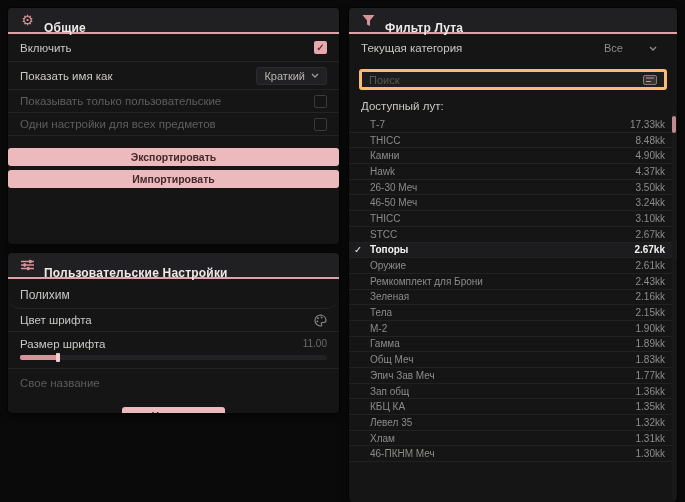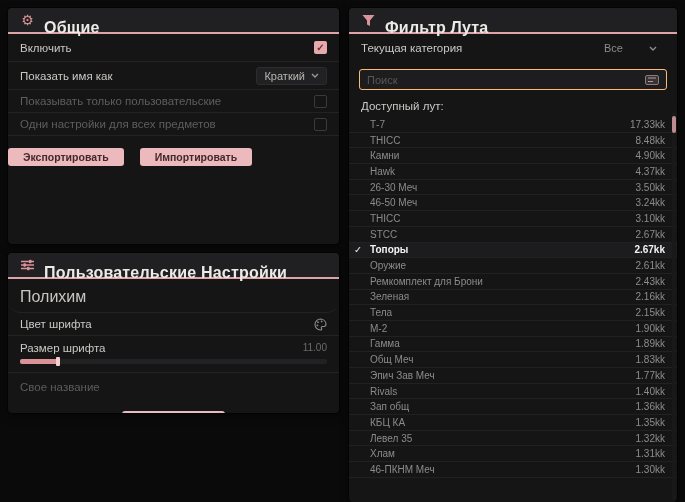--- a/index.html
+++ b/index.html
@@ -8,59 +8,59 @@
   .stage { position:relative; width:685px; height:502px; background:#0a0a0a; overflow:hidden; }
 
   .panel { position:absolute; background:#151516; border-radius:4px;
            box-shadow:0 0 0 1px #040404, 0 3px 8px rgba(0,0,0,.55); overflow:hidden; }
   #panel-general { left:8px;  top:8px;   width:331px; height:236px; }
   #panel-custom  { left:8px;  top:253px; width:331px; height:160px; }
   #panel-filter  { left:349px; top:8px;  width:328px; height:494px; }
 
   .panel-header { height:26px; display:flex; align-items:center; gap:9px; padding:0 12px;
                   background:#202022; border-bottom:2px solid #dda3a8; }
-  .panel-title { font-size:16px; font-weight:bold; color:#eceae7; letter-spacing:.2px;margin-top:16px; }
+  .panel-title { font-size:12px; font-weight:bold; color:#eceae7; letter-spacing:.2px;margin-top:16px; }
   .hdr-ico { width:15px; height:15px; display:flex; align-items:center; justify-content:center;
              color:#d9949a; font-size:14px; line-height:1; }
 
   .row { display:flex; justify-content:space-between; align-items:center;
          padding:0 12px; border-bottom:1px solid #232324; font-size:11.5px; color:#cbc8c4; }
   .row.noline { border-bottom:none; }
   .r28 { height:28px; }
   .r23 { height:23px; }
   .dim { color:#5e5e5e;text-align:center; }
 
   .checkbox { width:13px; height:13px; border-radius:2px; display:flex; align-items:center;
               justify-content:center; font-size:10px; }
   .checkbox.checked { background:#e6a9ad; color:#6b2f36; font-weight:bold; }
   .checkbox.off { border:1px solid #3a3a3b; background:transparent; }
 
   .dropdown { display:flex; align-items:center; gap:6px; background:#212123; border:1px solid #2c2c2e;
               border-radius:3px; padding:2px 7px; color:#b9b6b2; font-size:11px; cursor:pointer; }
   .dropdown.plain { background:transparent; border-color:transparent; color:#8e8b88;gap:26px; }
 
-  .btn-row { display:flex; justify-content:flex-start; gap:16px; padding:12px 0 0 0; }
+  .btn-row { display:flex; justify-content:flex-start; gap:4px; padding:12px 0 0 0;flex-direction:column; }
   .btn { background:#ecb9bc; color:#43292c; border:none; border-radius:3px; font-size:10.5px;
          font-weight:bold; padding:3px 15px; font-family:"Liberation Sans",sans-serif; cursor:pointer; }
 
   
-  .item-label { padding:9px 12px 6px 12px; font-size:16px; color:#c9c6c2; border-bottom:1px solid #232324;border-radius:13px; }
+  .item-label { padding:9px 12px 6px 12px; font-size:12px; color:#c9c6c2; border-bottom:1px solid #232324;border-radius:13px; }
   .slider-row { padding:6px 12px 8px 12px; border-bottom:1px solid #232324; }
   .slider-top { display:flex; justify-content:space-between; font-size:11.5px; color:#cbc8c4; margin-bottom:5px;text-align:center; }
   .slider-top .val { color:#6d6a67; font-size:10px; }
   .slider-track { position:relative; height:5px; width:307px; background:#222224; border-radius:2px; }
   .slider-fill { position:absolute; left:0; top:0; height:5px; width:38px; background:#d89298; border-radius:2px; }
   .slider-handle { position:absolute; left:36px; top:-2px; width:4px; height:9px; background:#f3cdd0; border-radius:1px; }
   .text-input { width:100%; background:transparent; border:none; outline:none; color:#cbc8c4;
                 font-size:11.5px; font-family:"Liberation Sans",sans-serif; }
   .text-input::placeholder { color:#5c5c5c; }
   .del-wrap { display:flex; justify-content:center; padding-top:10px; }
 
   
-  .search-wrap { margin:7px 10px 2px 10px; background:#1d1d1f; border:1px solid #fdba74; border-radius:3px;
+  .search-wrap { margin:7px 10px 2px 10px; background:#1d1d1f; border:3px solid #fdba74; border-radius:3px;
                  height:21px; display:flex; align-items:center; padding:0 7px; gap:6px; }
   .search-wrap input { flex:1; background:transparent; border:none; outline:none; color:#bbb;
                        font-size:11px; font-family:"Liberation Sans",sans-serif; }
   .search-wrap input::placeholder { color:#575757; }
   .avail-label { padding:8px 12px 5px 12px; font-size:11.5px; color:#cbc8c4; }
 
   .loot-list { position:relative; }
   .loot-row { position:relative; height:15.7px; display:flex; justify-content:space-between; align-items:center;
               padding:0 12px 0 21px; border-bottom:1px solid #212122; font-size:10px; color:#8d8b88; }
   .loot-row .check { position:absolute; left:5px; width:14px; color:#e8e6e3; font-size:9.5px; }
@@ -299,25 +299,20 @@
     <span class="loot-name">Общ Меч</span>
     <span class="loot-value">1.83kk</span>
   </div>
 
   <div class="loot-row">
     <span class="check"></span>
     <span class="loot-name">Эпич Зав Меч</span>
     <span class="loot-value">1.77kk</span>
   </div>
 
-  <div class="loot-row">
-    <span class="check"></span>
-    <span class="loot-name">Rivals</span>
-    <span class="loot-value">1.40kk</span>
-  </div>
 
   <div class="loot-row">
     <span class="check"></span>
     <span class="loot-name">Зап общ</span>
     <span class="loot-value">1.36kk</span>
   </div>
 
   <div class="loot-row">
     <span class="check"></span>
     <span class="loot-name">КБЦ КА</span>

